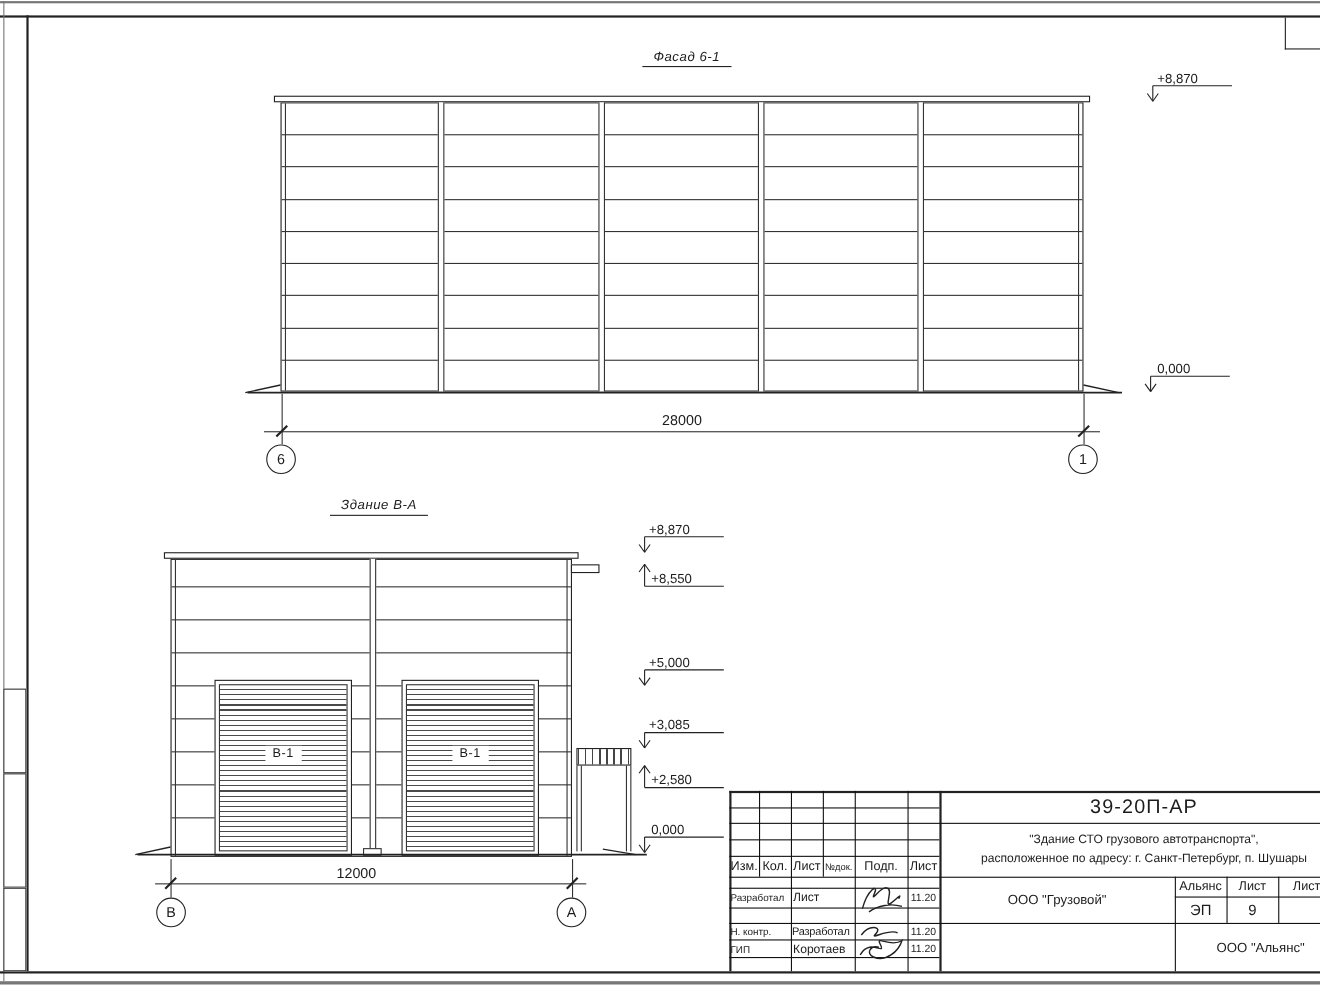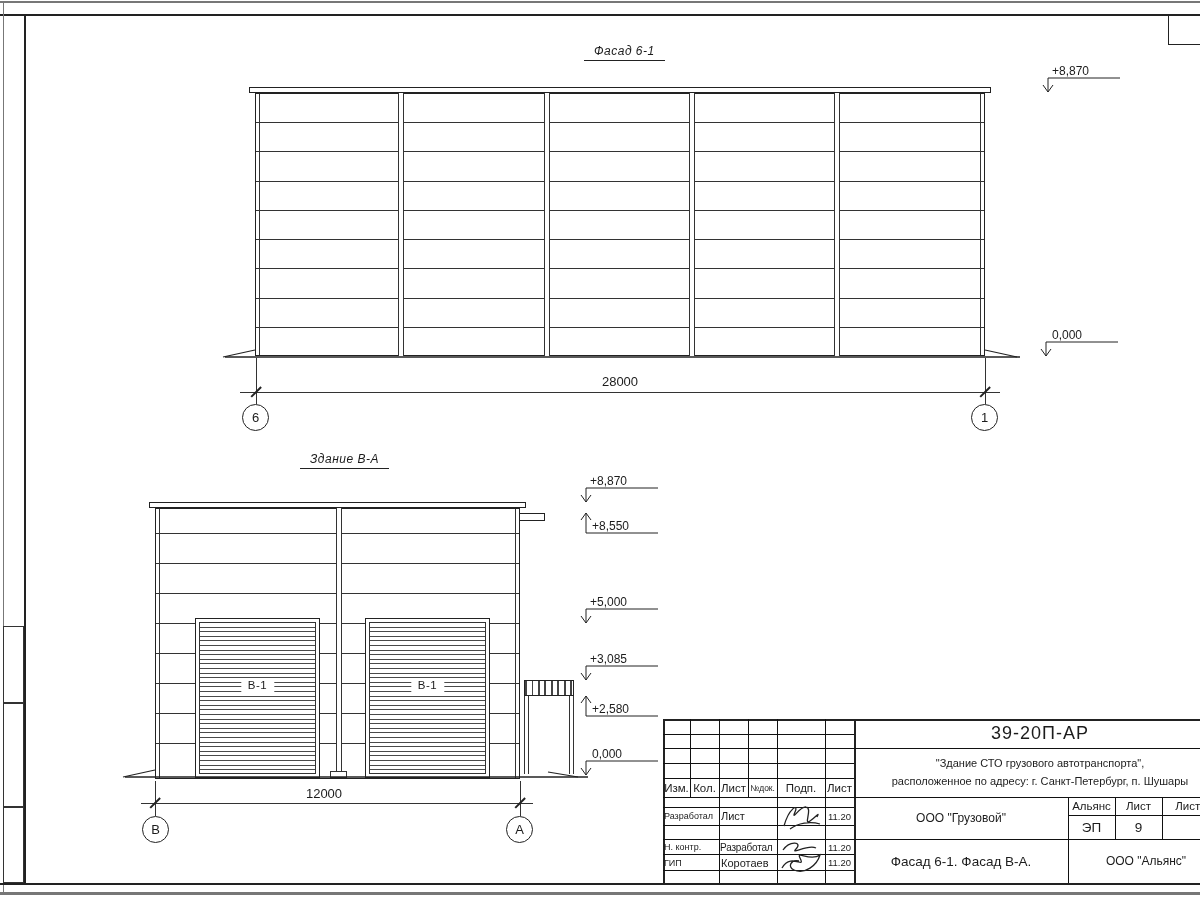--- a/index.html
+++ b/index.html
@@ -228,21 +228,20 @@
   <div class="abs" style="left:858px;top:750px;width:364px;height:45px;display:flex;flex-direction:column;align-items:center;justify-content:center;font-size:11px;line-height:1.55;text-align:center;">
     <span>"Здание СТО грузового автотранспорта",</span>
     <span>расположенное по адресу: г. Санкт-Петербург, п. Шушары</span>
   </div>
   <div class="tbtext" style="left:856px;top:799px;width:210px;height:38px;font-size:12px;">ООО "Грузовой"</div>
   <div class="tbtext" style="left:1069px;top:798px;width:45px;height:16px;font-size:11.5px;">Альянс</div>
   <div class="tbtext" style="left:1116px;top:798px;width:45px;height:16px;font-size:11.5px;">Лист</div>
   <div class="tbtext" style="left:1163px;top:798px;width:62px;height:16px;font-size:11.5px;">Листов</div>
   <div class="tbtext" style="left:1069px;top:816px;width:45px;height:22px;font-size:13.5px;">ЭП</div>
   <div class="tbtext" style="left:1116px;top:816px;width:45px;height:22px;font-size:13.5px;">9</div>
-  <div class="tbtext" style="left:856px;top:840px;width:210px;height:42px;font-size:13.5px;">Фасад 6-1. Фасад В-А.</div>
   <div class="tbtext" style="left:1069px;top:840px;width:154px;height:42px;font-size:12px;">ООО "Альянс"</div>
 
   <div class="tbtext" style="left:663px;top:779px;width:27px;height:17px;font-size:11.5px;">Изм.</div>
   <div class="tbtext" style="left:690px;top:779px;width:29px;height:17px;font-size:11.5px;">Кол.</div>
   <div class="tbtext" style="left:719px;top:779px;width:29px;height:17px;font-size:11.5px;">Лист</div>
   <div class="tbtext" style="left:748px;top:779px;width:29px;height:17px;font-size:8.5px;">№док.</div>
   <div class="tbtext" style="left:777px;top:779px;width:48px;height:17px;font-size:11.5px;">Подп.</div>
   <div class="tbtext" style="left:825px;top:779px;width:29px;height:17px;font-size:11.5px;">Лист</div>
 
   <div class="tbtext" style="left:664px;top:808px;width:55px;height:16px;font-size:9px;justify-content:flex-start;">Разработал</div>

